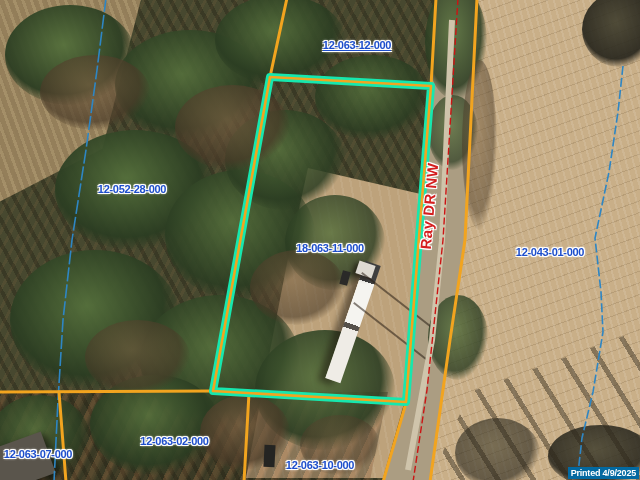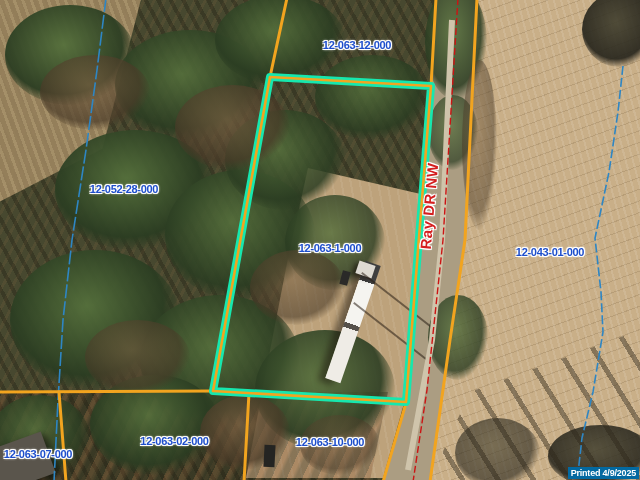--- a/index.html
+++ b/index.html
@@ -148,24 +148,24 @@
       <path d="M59,392 L66,482"></path>
       <path d="M249,393 L244,482"></path>
     </g>
 
     <path d="M458,-2 L443,240 L427,390 L413,482" stroke="#cc1414" stroke-width="1.4" fill="none" stroke-dasharray="7 3"></path>
 
     <polygon points="270,77 431,86 406,402 213,391" fill="none" stroke="#17e7ae" stroke-width="8" stroke-linejoin="round" class="hit"></polygon>
     <polygon points="270,77 431,86 406,402 213,391" fill="none" stroke="#f2a41f" stroke-width="2.6" stroke-linejoin="round"></polygon>
   </svg>
 
-  <div class="plabel" style="left:357px;top:45px;">12-063-12-000</div>
-  <div class="plabel" style="left:124px;top:189px;">12-052-28-000</div>
-  <div class="plabel" style="left:330px;top:248px;">12-063-1-000</div>
+  <div class="plabel" style="left:357px;top:45px;text-decoration:underline;">12-063-12-000</div>
+  <div class="plabel" style="left:124px;top:189px;padding-left:16px;">12-052-28-000</div>
+  <div class="plabel" style="left:330px;top:248px;">18-063-11-000</div>
   <div class="plabel" style="left:550px;top:252px;">12-043-01-000</div>
   <div class="plabel" style="left:38px;top:454px;">12-063-07-000</div>
   <div class="plabel" style="left:155px;top:441px;padding-left:39px;">12-063-02-000</div>
-  <div class="plabel" style="left:320px;top:442px;margin-left:10px;">12-063-10-000</div>
+  <div class="plabel" style="left:320px;top:465px;">12-063-10-000</div>
 
   <div class="roadlabel">Ray DR NW</div>
 
   <div class="printed">Printed 4/9/2025</div>
 </div>
 
 </body></html>

